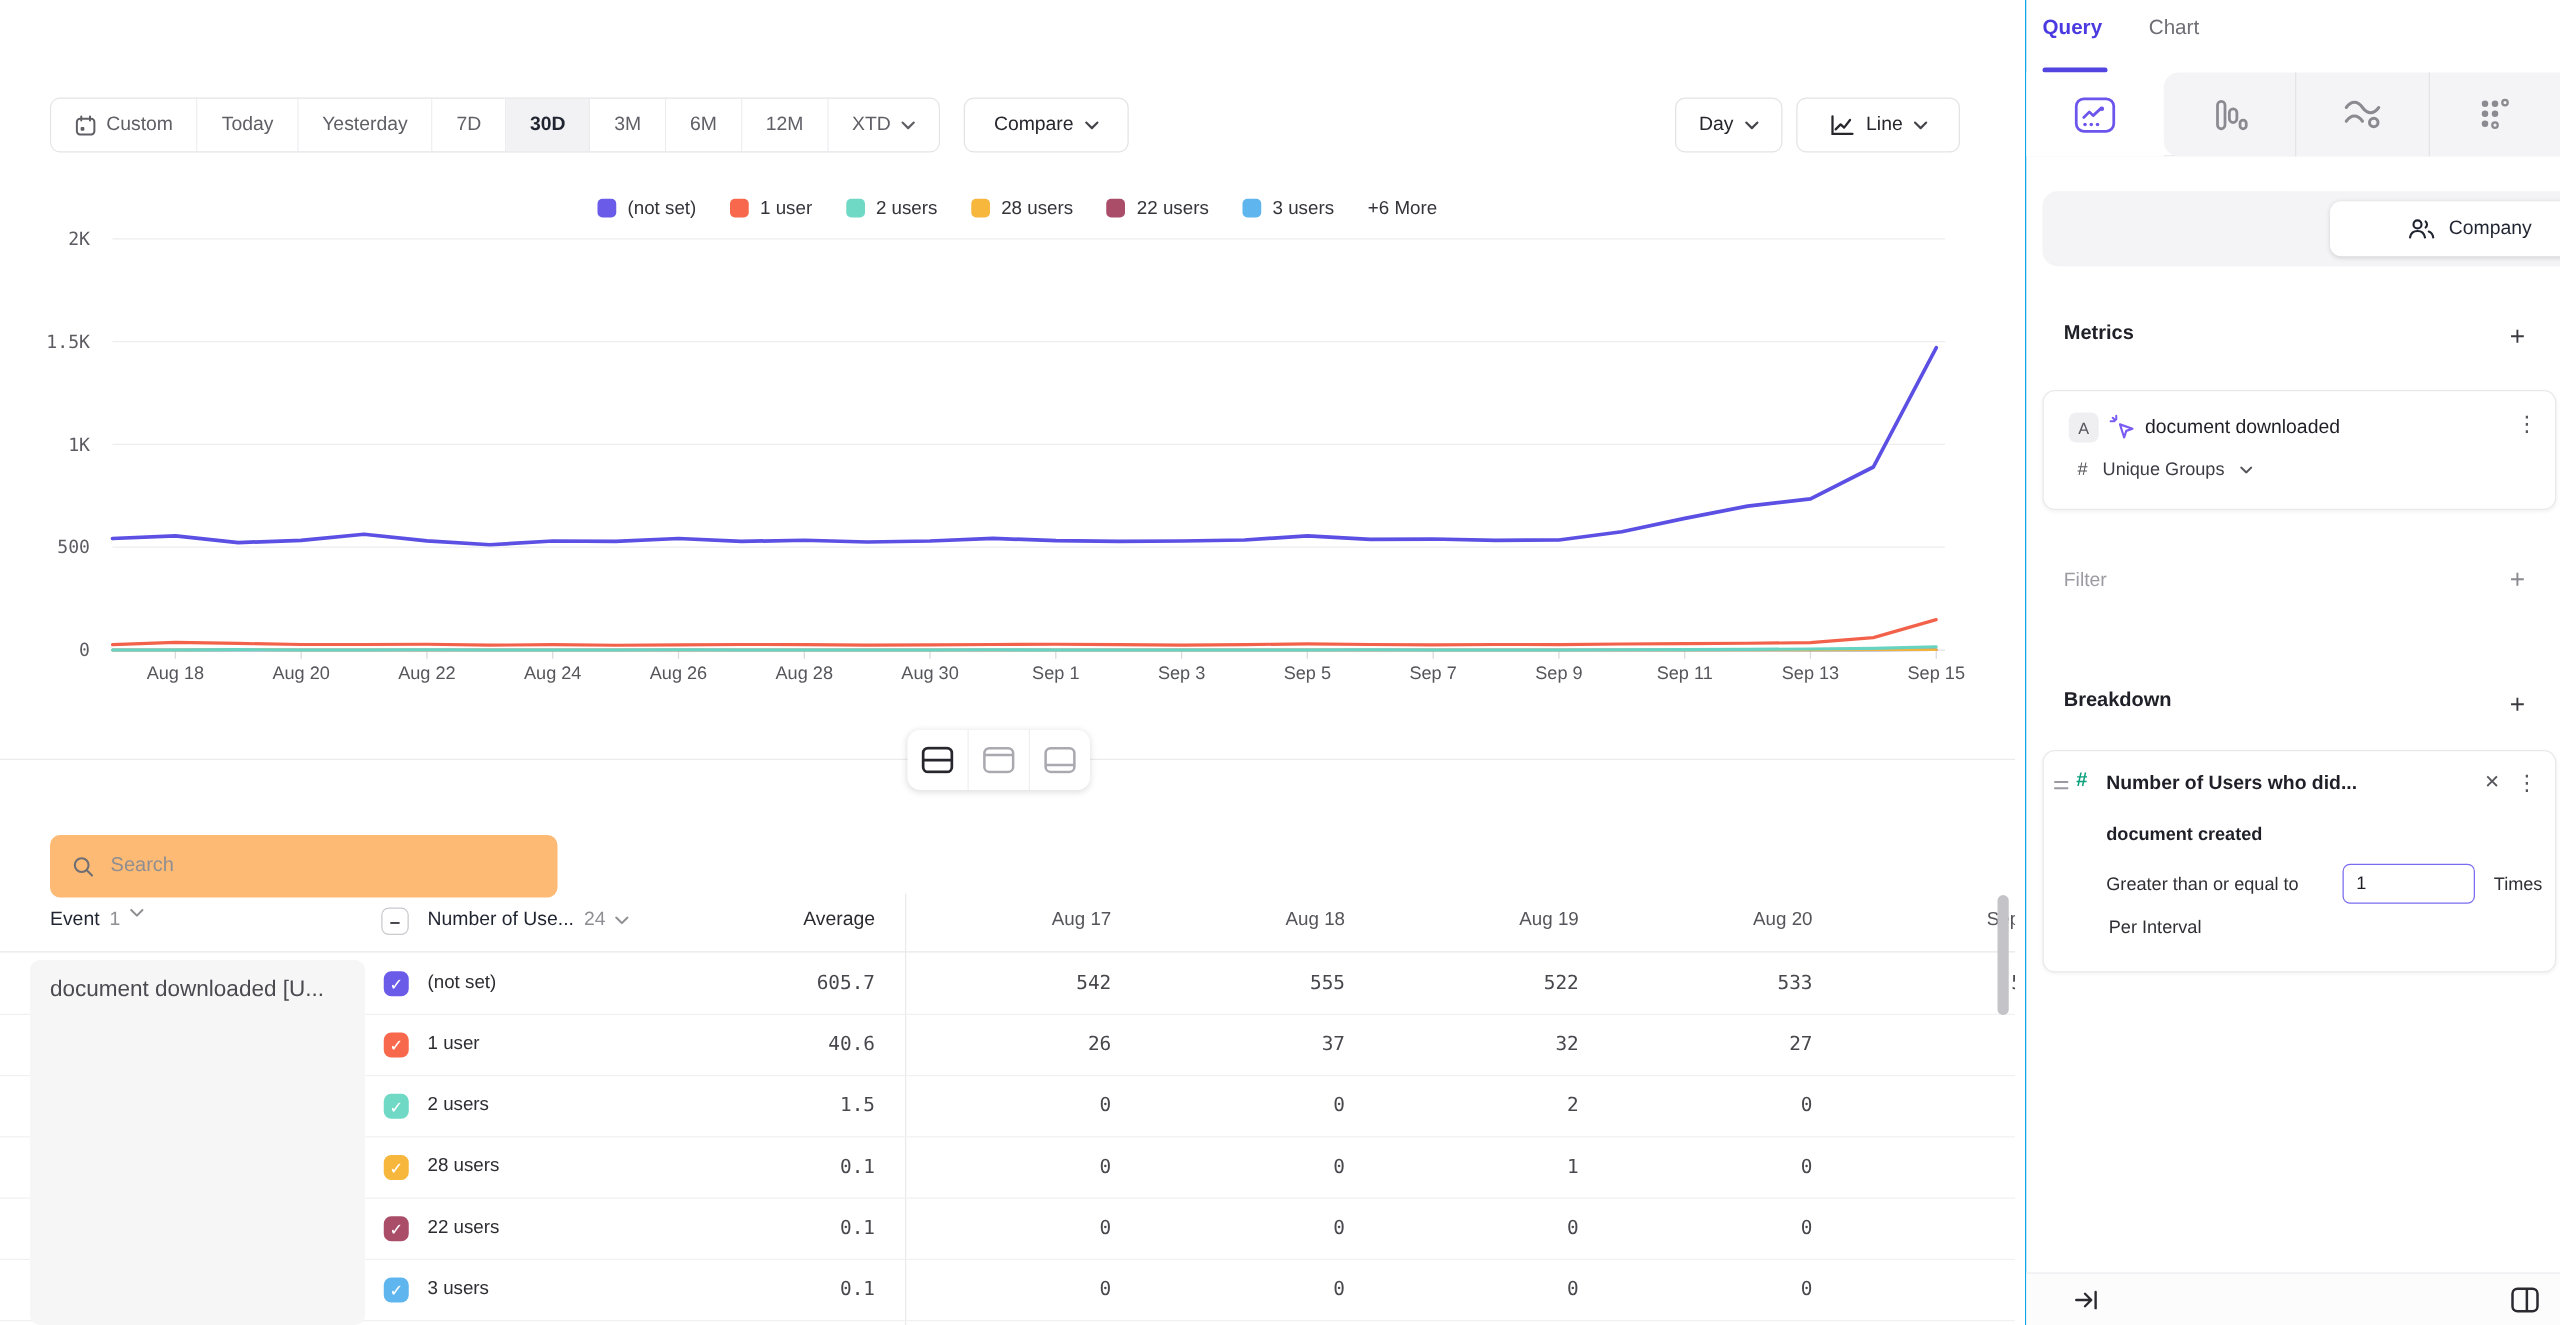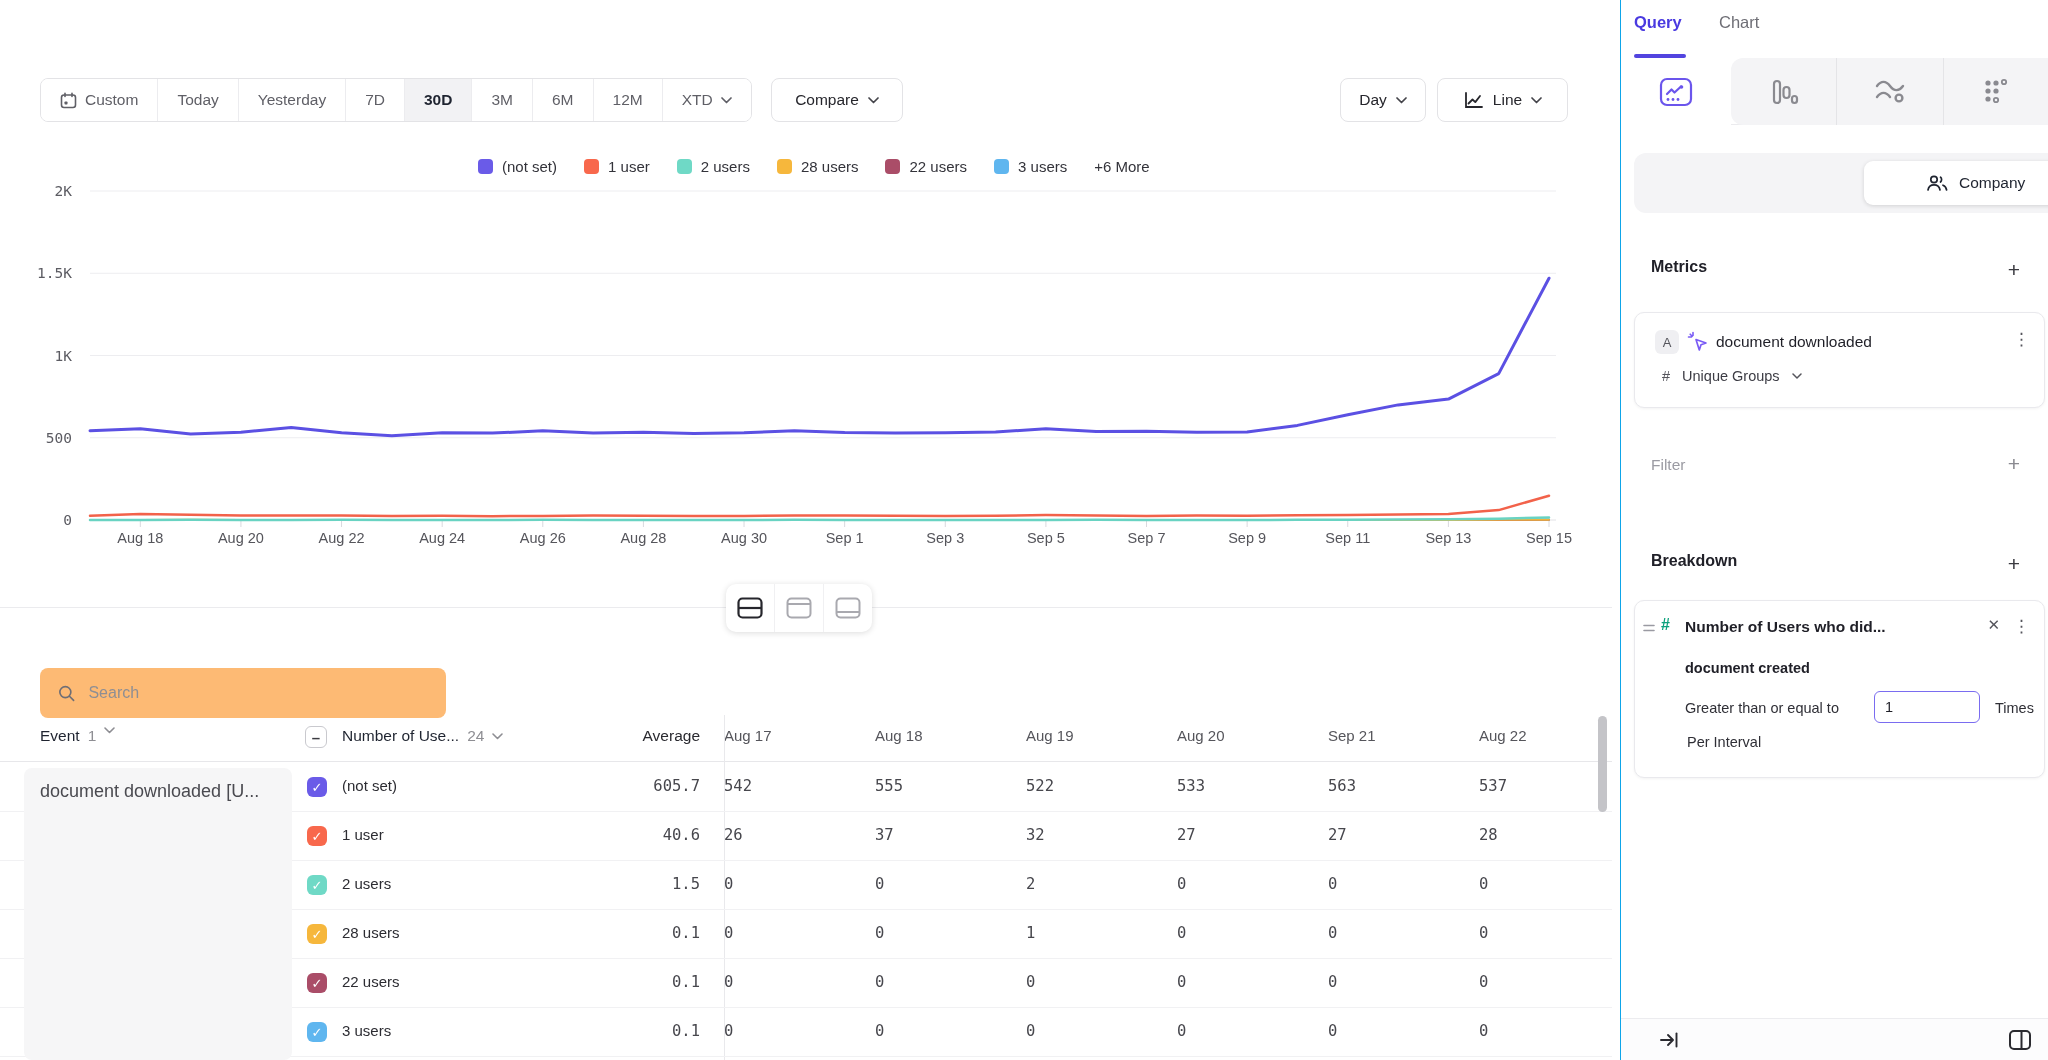--- a/index.html
+++ b/index.html
@@ -38,21 +38,21 @@
 
   
   .thead { position:absolute; left:0; top:715px; width:1612px; height:47px; border-bottom:1px solid #e7e7ea; }
   .event-h { position:absolute; left:40px; top:12px; display:flex; align-items:flex-start; gap:8px; font-size:15.5px; color:#1f2430; }
   .event-h .count { color:#8e8e93; }
   .chk-ind { position:absolute; left:305px; top:11px; width:22px; height:22px; border:1.5px solid #c9c9ce; border-radius:6px; background:#fff; display:flex; align-items:center; justify-content:center; color:#3a3a40; font-size:15px; font-weight:700; line-height:1; cursor:pointer; }
   .series-h { position:absolute; left:342px; top:12px; display:flex; align-items:center; gap:8px; font-size:15.5px; color:#1f2430; white-space:nowrap; }
   .series-h .count { color:#8e8e93; }
   .avg-h { position:absolute; left:540px; top:12px; width:160px; text-align:right; font-size:15.5px; color:#2a2a30; }
   .dcols { position:absolute; left:724px; top:0; width:888px; height:100%; overflow:hidden; display:flex; }
-  .dcol { width:151px; flex:0 0 151px; text-align:left; padding-right:22px; }
+  .dcol { width:151px; flex:0 0 151px; text-align:right; padding-right:22px;margin-left:36px; }
   .thead .dcol { padding-top:12px; font-size:15px; color:#55555b; }
   .col-divider { position:absolute; left:724px; top:715px; width:1px; height:345px; background:#e9e9ec; }
   .rows { position:absolute; left:0; top:763px; width:1612px; height:297px; overflow:hidden; }
   .trow { position:relative; height:49px; border-bottom:1px solid #f1f1f3; }
   .chk { position:absolute; left:307px; top:14px; width:20px; height:20px; border-radius:6px; color:#fff; font-size:13px; display:flex; align-items:center; justify-content:center; cursor:pointer; }
   .rlabel { position:absolute; left:342px; top:14px; font-size:15px; color:#2c2c32; }
   .ravg { position:absolute; left:540px; top:14px; width:160px; text-align:right; font-size:15.5px; color:#47474d; }
   .trow .dcol { padding-top:14px; font-size:15.5px; color:#47474d; }
   .event-cell { position:absolute; left:24px; top:768px; width:268px; height:292px; background:#f6f6f7; border-radius:8px; padding:13px 16px; font-size:18px; color:#4a4a50; white-space:nowrap; overflow:hidden; }
   .tscrollbar { position:absolute; left:1598px; top:716px; width:9px; height:96px; border-radius:5px; background:#c4c4c8; }

